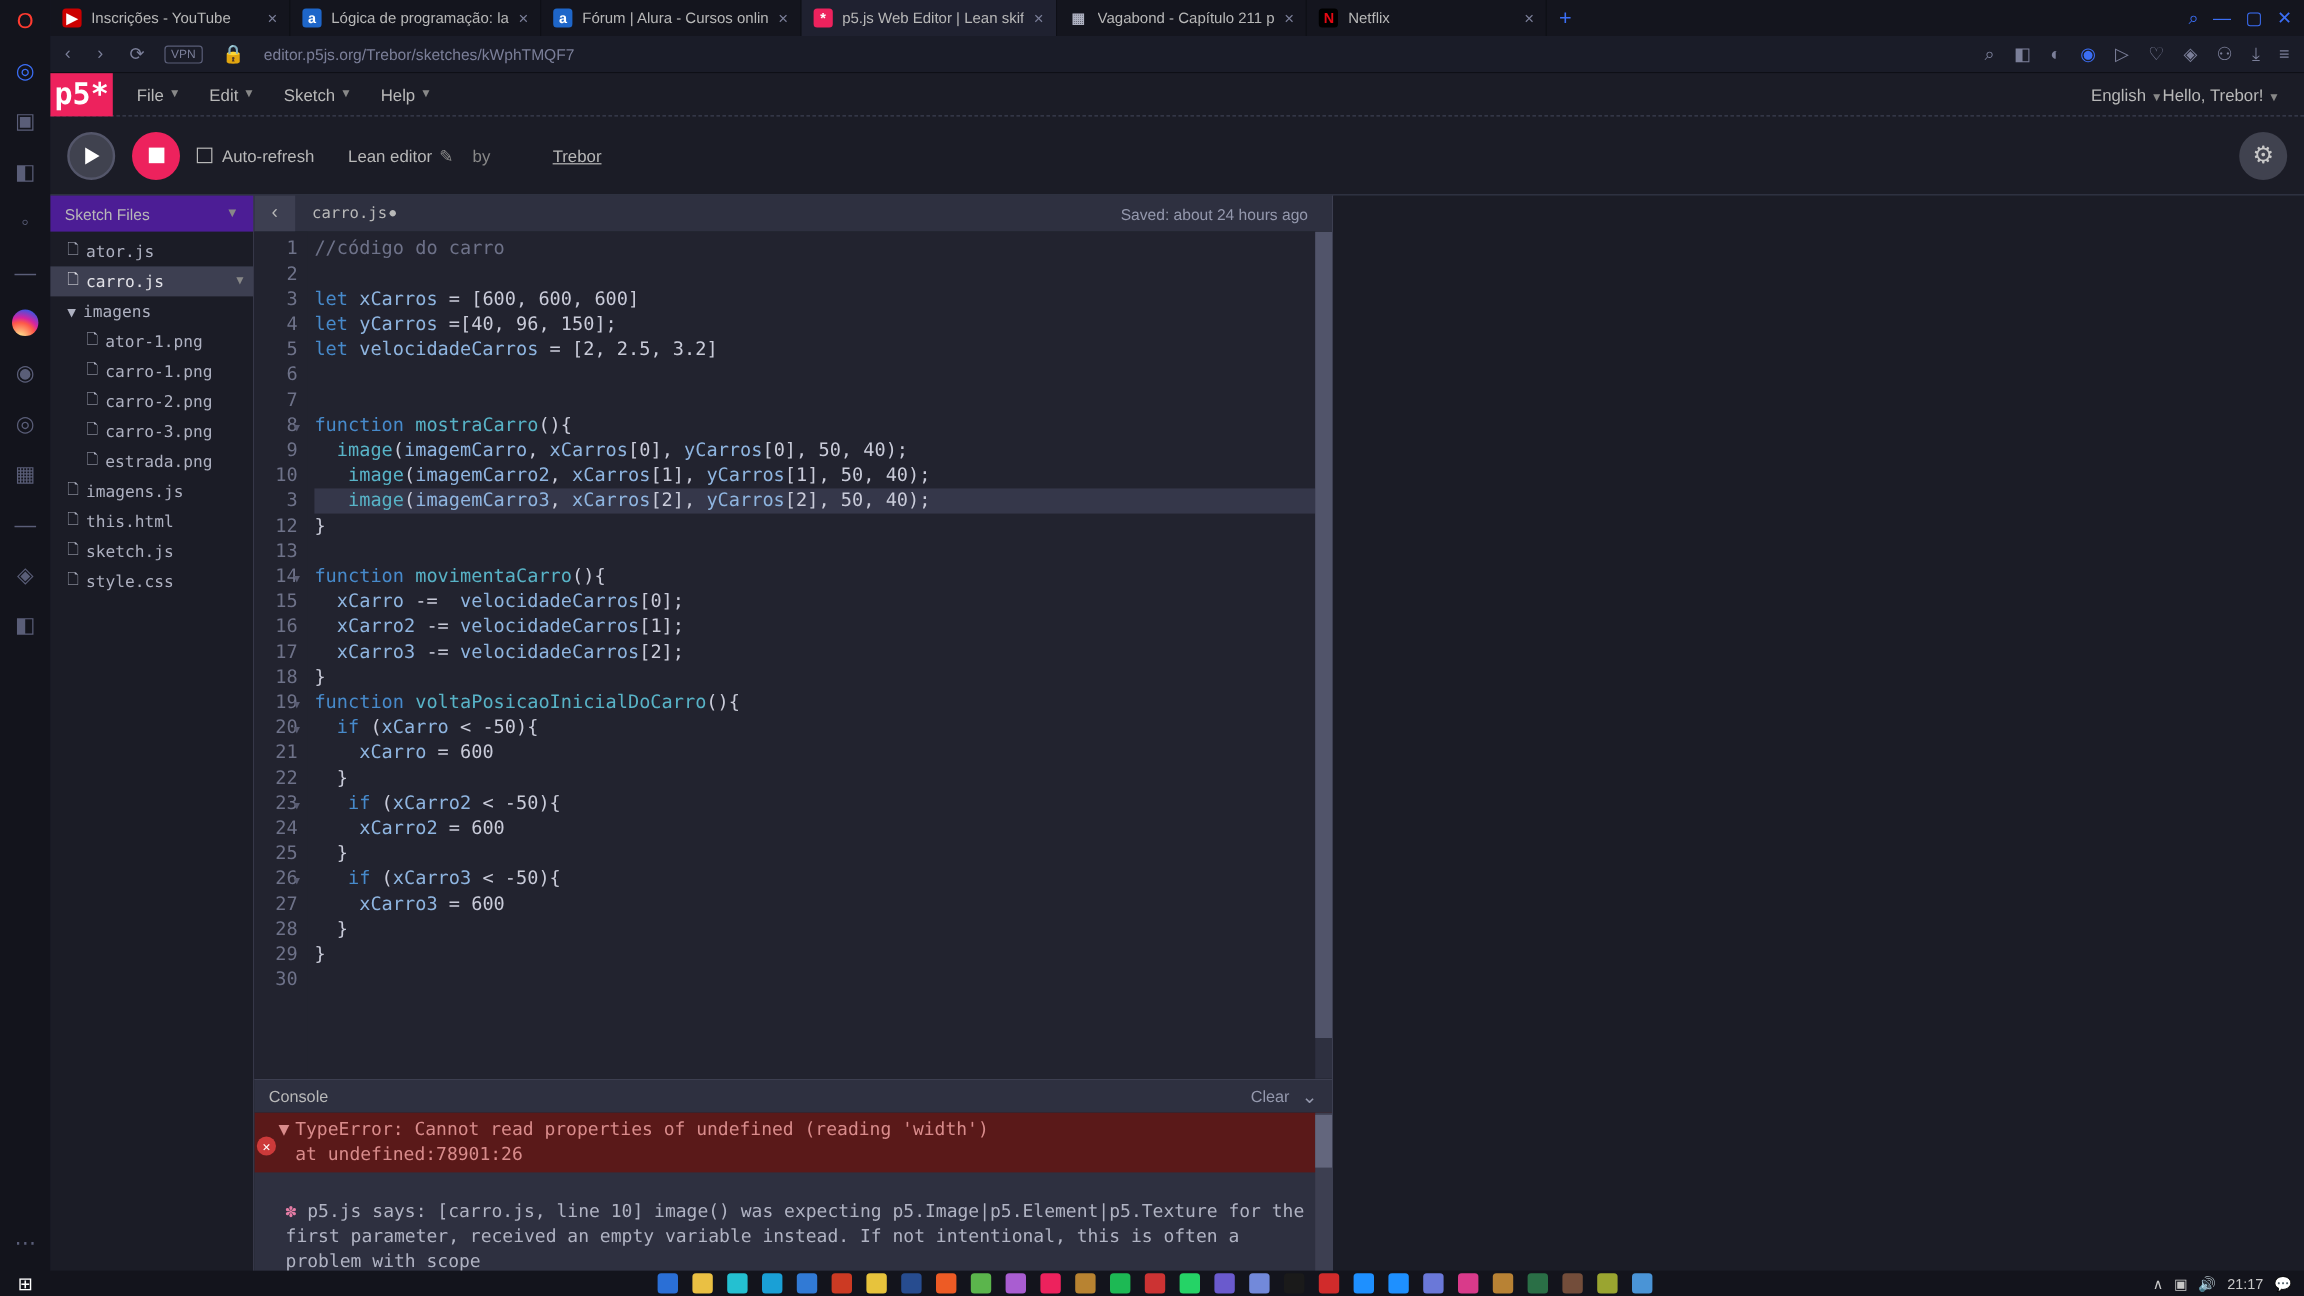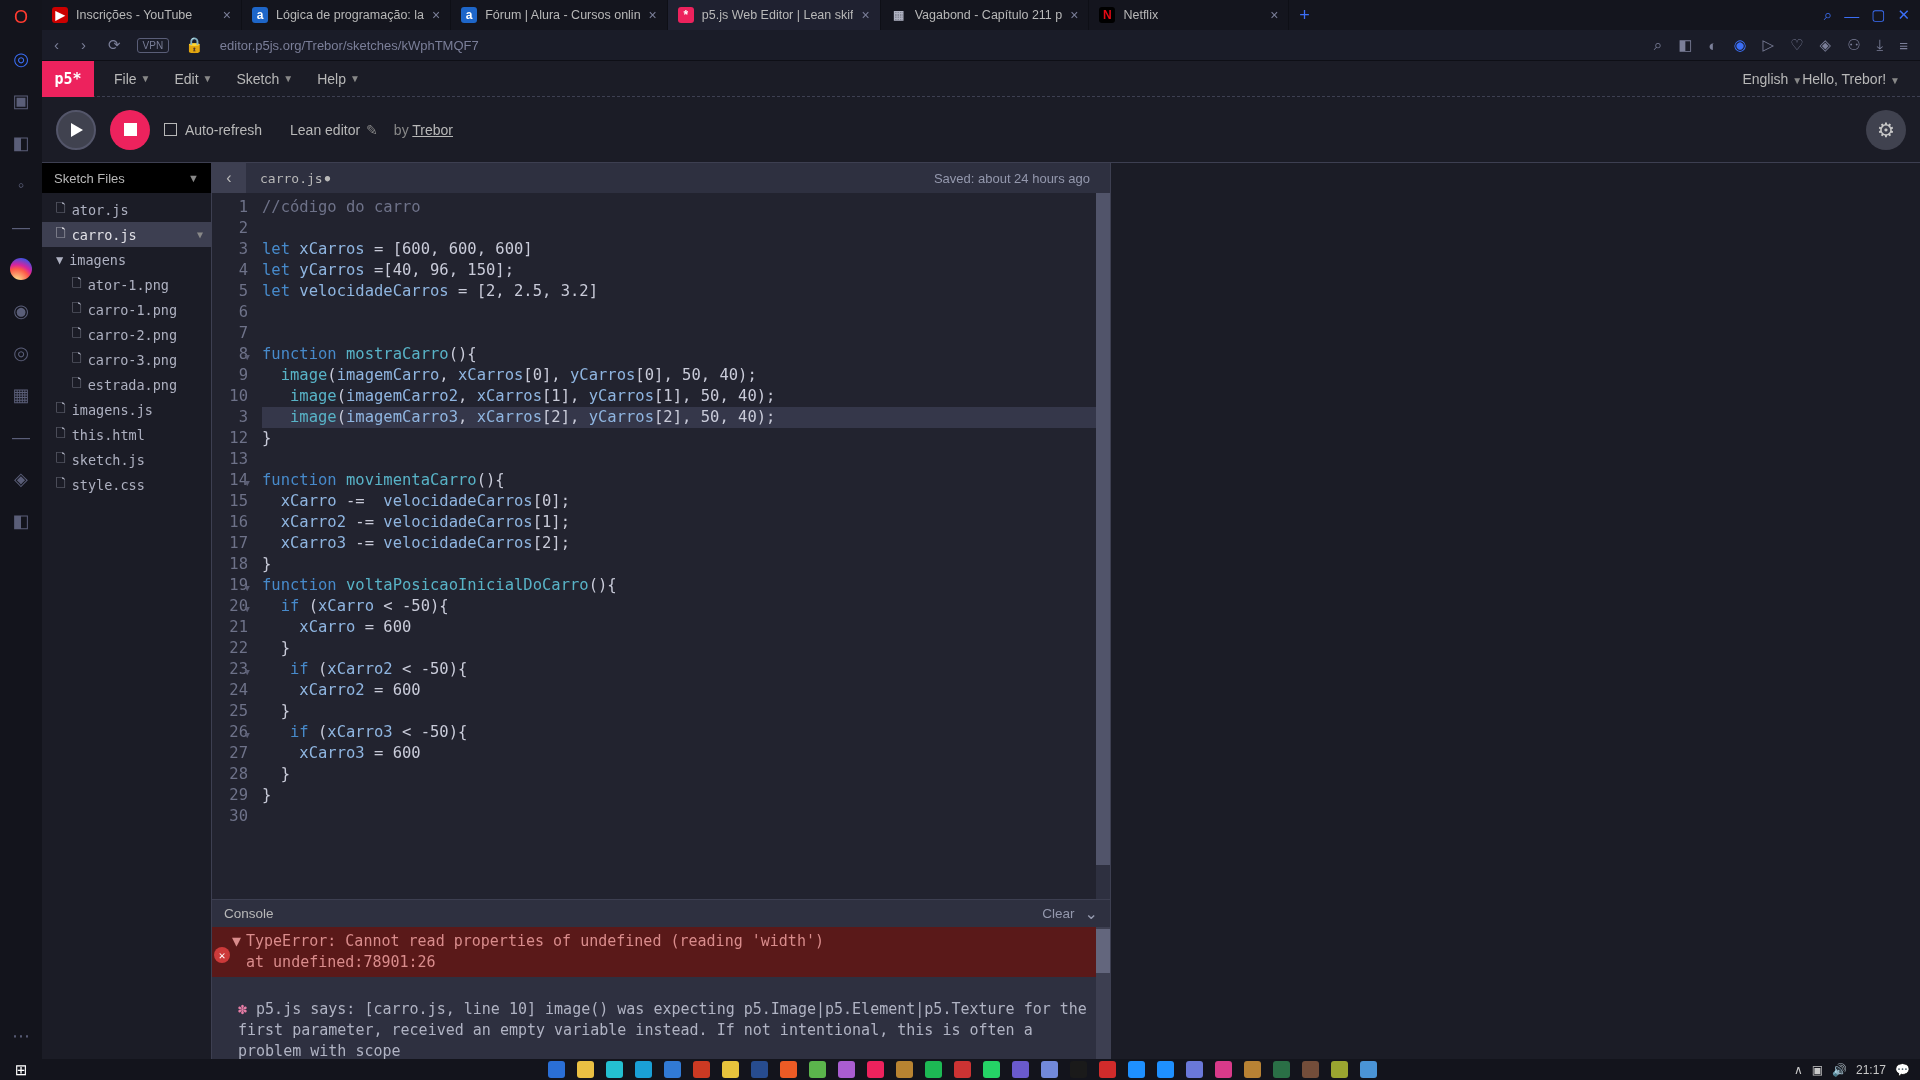--- a/index.html
+++ b/index.html
@@ -21,42 +21,42 @@
   .tabbar .wctrl span { cursor: pointer; font-size: 15px; }
   .addrbar { position: absolute; left: 42px; top: 30px; right: 0; height: 31px; background: #1a1c28; display: flex; align-items: center; padding: 0 12px; gap: 16px; color: #7b7f99; border-bottom: 1px solid #0e0f16; }
   .addrbar .nav { display: flex; gap: 22px; font-size: 18px; }
   .addrbar .addr { display: flex; align-items: center; gap: 10px; font-size: 13px; }
   .addrbar .right { margin-left: auto; display: flex; gap: 16px; align-items: center; }
   .addrbar .ico { cursor: pointer; font-size: 15px; }
   .vpn { border: 1px solid #5a5e78; border-radius: 3px; padding: 1px 5px; font-size: 10px; }
 
   .p5app { position: absolute; left: 42px; top: 61px; right: 0; bottom: 21px; background: #1b1c26; }
   .p5top { height: 36px; display: flex; align-items: center; border-bottom: 1px dashed #3d3f51; }
-  .p5logo { width: 52px; height: 36px; background: #ed225d; color: #fff; display: flex; align-items: center; justify-content: center; font-size: 15px; font-weight: bold; font-family: monospace; }
+  .p5logo { width: 52px; height: 36px; background: #ed225d; color: #fff; display: flex; align-items: center; justify-content: center; font-size: 25px; font-weight: bold; font-family: monospace; }
   .p5menu { display: flex; gap: 24px; padding-left: 20px; color: #b8b8b8; font-size: 14px; }
   .p5menu .mi { display: flex; align-items: center; gap: 4px; cursor: pointer; }
   .p5menu .chev { font-size: 10px; color: #888; }
   .p5user { margin-left: auto; display: flex; padding-right: 20px; color: #b8b8b8; font-size: 14px; }
   .p5user .chev { font-size: 10px; color: #888; }
 
   .p5toolbar { height: 66px; display: flex; align-items: center; padding: 0 14px; gap: 14px; border-bottom: 1px solid #3d3f51; }
   .btn-play, .btn-stop { width: 40px; height: 40px; border-radius: 50%; display: flex; align-items: center; justify-content: center; cursor: pointer; }
   .btn-play { background: #40424f; border: 2px solid #54566a; }
   .btn-play svg { fill: #fff; }
   .btn-stop { background: #ed225d; }
   .btn-stop .sq { width: 13px; height: 13px; background: #fff; }
   .auto { display: flex; align-items: center; gap: 8px; color: #b8b8b8; }
   .auto .cb { width: 13px; height: 13px; border: 1.5px solid #b8b8b8; }
   .sketchmeta { display: flex; align-items: center; gap: 6px; color: #b8b8b8; margin-left: 14px; }
-  .sketchmeta a { color: #b8b8b8; text-decoration: underline; }
+  .sketchmeta a { color: #b8b8b8; text-decoration: underline; margin-left: 48px; }
   .gear { margin-left: auto; width: 40px; height: 40px; border-radius: 50%; background: #40424f; display: flex; align-items: center; justify-content: center; cursor: pointer; color: #c8c8c8; font-size: 20px; }
 
   .p5main { position: absolute; top: 102px; bottom: 0; left: 0; right: 0; display: flex; }
   .sidebar { width: 170px; border-right: 1px solid #3d3f51; display: flex; flex-direction: column; }
-  .sidebar-hdr { height: 30px; background: #000000; display: flex; align-items: center; padding: 0 12px; font-size: 13px; color: #b8b8b8; justify-content: space-between; }
+  .sidebar-hdr { height: 30px; background: #4c1d95; display: flex; align-items: center; padding: 0 12px; font-size: 13px; color: #b8b8b8; justify-content: space-between; }
   .sidebar-hdr .dd { font-size: 11px; color: #888; }
   .filelist { flex: 1; padding-top: 4px; font-size: 13.5px; font-family: Menlo, Consolas, monospace; color: #aeb1c1; }
   .filelist .fi { height: 25px; display: flex; align-items: center; gap: 6px; padding-left: 14px; cursor: pointer; }
   .filelist .fi.child { padding-left: 30px; }
   .filelist .fi.dir { font-weight: 500; }
   .filelist .fi.active { background: #3d3f51; color: #e2e2e8; }
   .filelist .fi .fic { font-size: 12px; }
   .filelist .fi .arr { font-size: 10px; margin-left: auto; margin-right: 8px; color: #888; }
 
   .editor-col { flex: 1; display: flex; flex-direction: column; }

